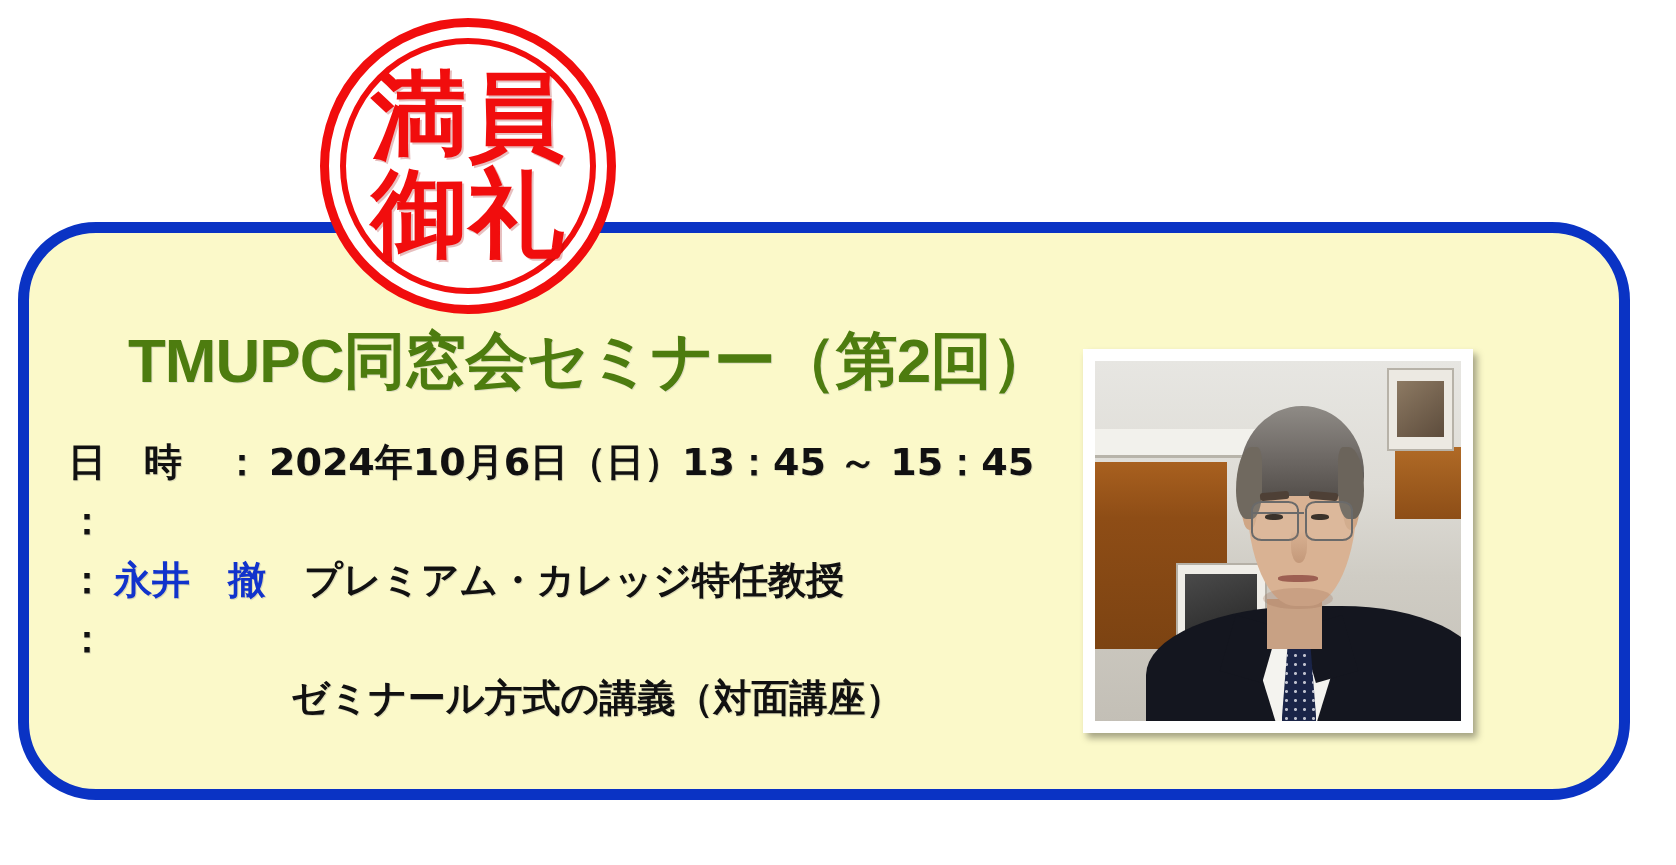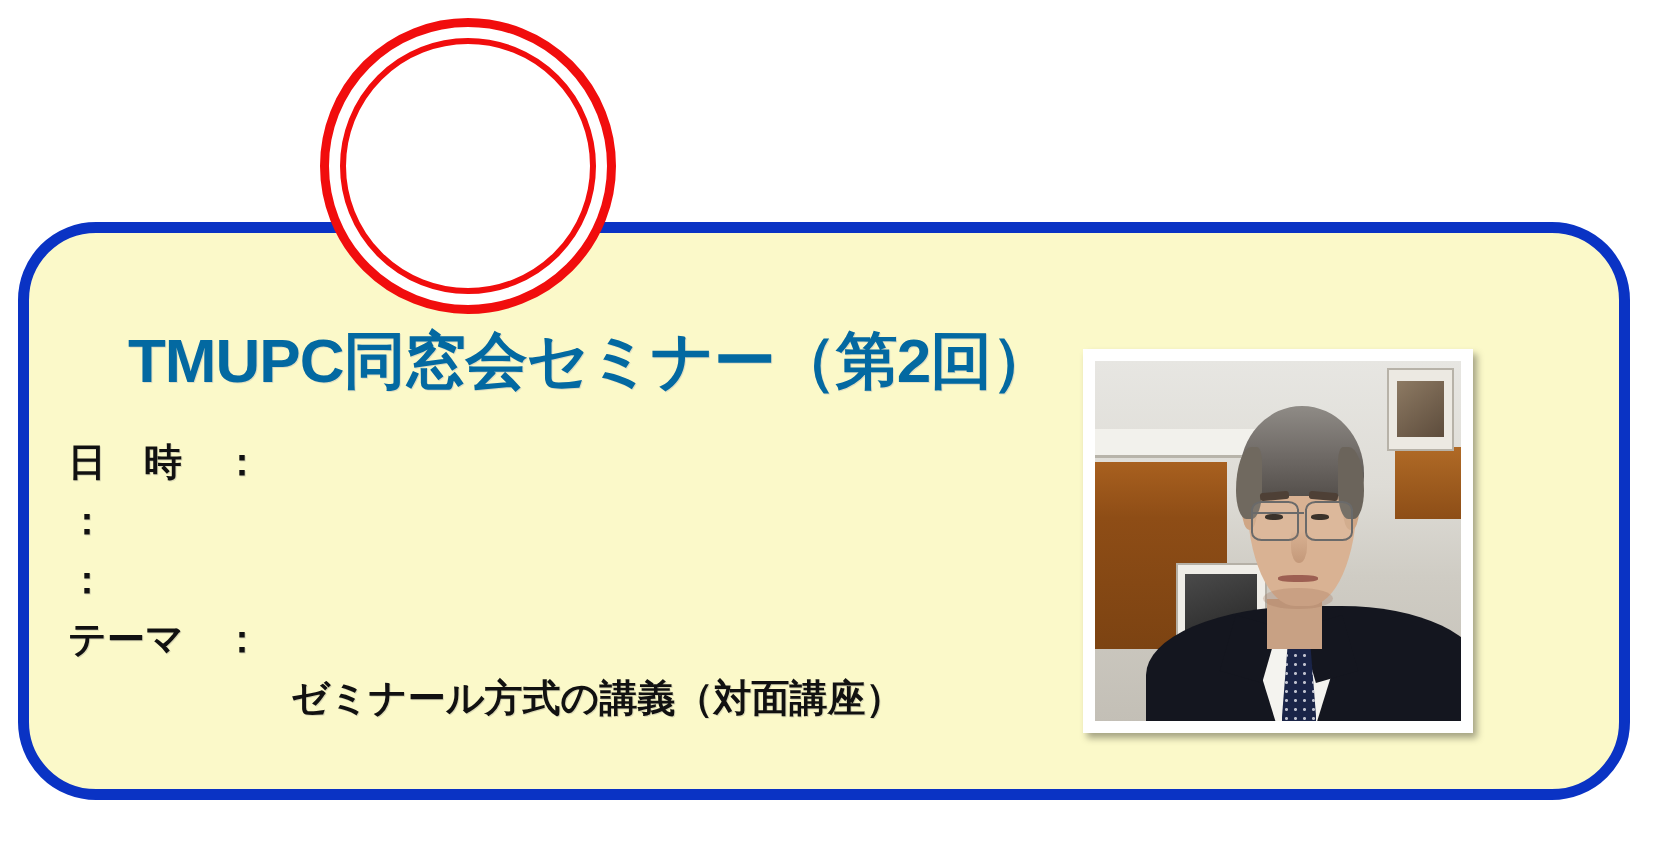--- a/index.html
+++ b/index.html
@@ -72,21 +72,21 @@
     letter-spacing: 1px;
     text-shadow: 2px 2px 0 rgba(160,0,0,0.25);
   }
   .stamp-line { display: block; }
 
   
   .title {
     position: absolute;
     left: 128px;
     top: 330px;
-    color: #0369a1;
+    color: #4d7c0f;
     font-family: "Liberation Sans", "DejaVu Sans", sans-serif;
     font-weight: bold;
     font-size: 62px;
     line-height: 1;
     letter-spacing: -1px;
     white-space: nowrap;
     z-index: 6;
     text-shadow: 1px 1px 0 rgba(100,100,160,0.18);
   }
 
@@ -287,41 +287,46 @@
 </style>
 </head>
 <body>
 
 <div id="poster">
 
   <div class="panel"></div>
 
   <div class="stamp">
     <div class="stamp-inner"></div>
+    <div class="stamp-text">
+      <span class="stamp-line">満員</span>
+      <span class="stamp-line">御礼</span>
+    </div>
   </div>
 
   <div class="title">TMUPC同窓会セミナー（第2回）</div>
 
   <div class="details">
 
     <div class="row">
       <span class="label">日　時</span>
       <span class="colon">：</span>
+      <span class="value">2024年10月6日（日）13：45 ～ 15：45</span>
     </div>
 
     <div class="row">
       <span class="colon">：</span>
     </div>
 
     <div class="row">
       <span class="colon">：</span>
+      <span class="value"><span class="blue">永井　撤</span><span>　プレミアム・カレッジ特任教授</span></span>
     </div>
 
     <div class="row">
-      <span class="label">テーマ</span>
       <span class="colon">：</span>
     </div>
 
     <div class="row cont">
       <span class="label"></span>
       <span class="colon"></span>
       <span class="value">ゼミナール方式の講義（対面講座）</span>
     </div>
 
   </div>

